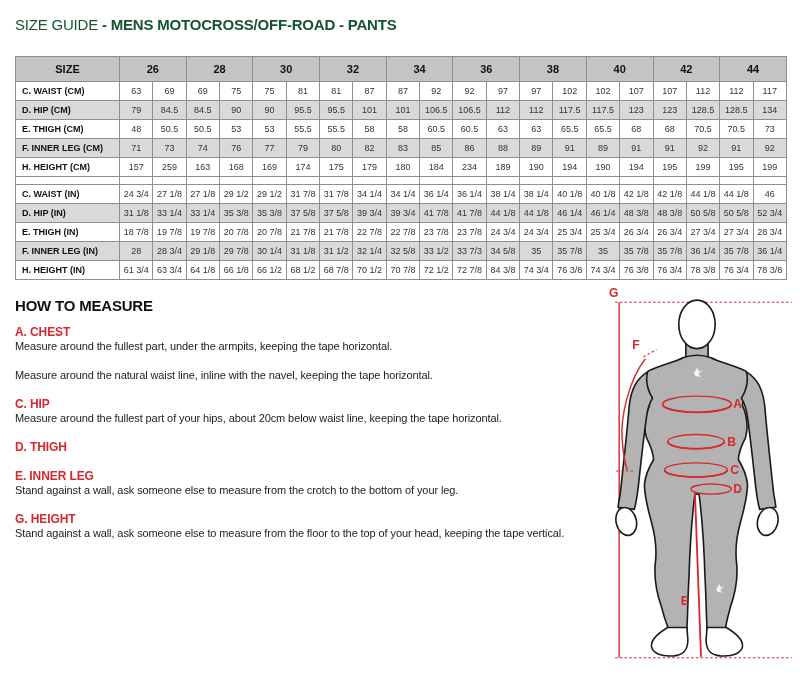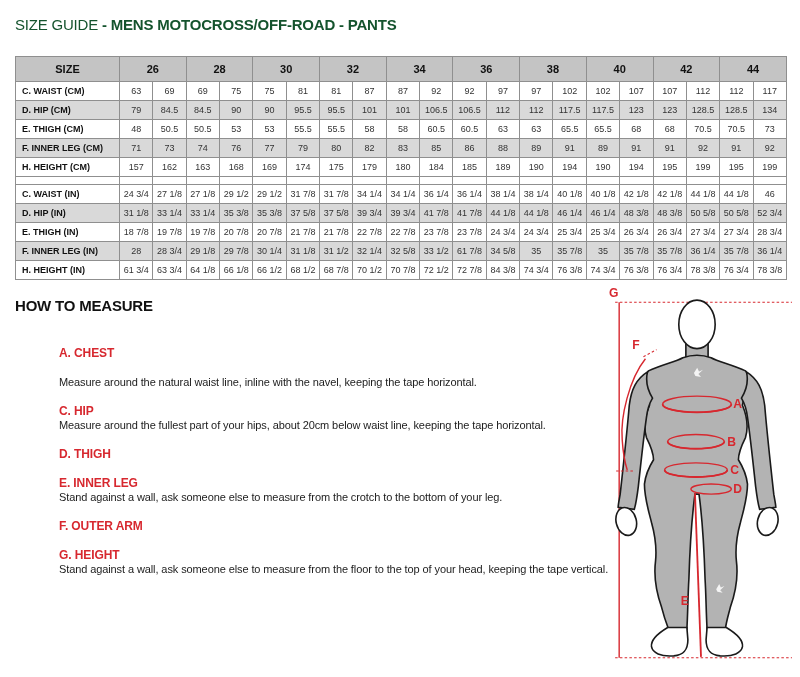--- a/index.html
+++ b/index.html
@@ -15,22 +15,22 @@
   table.size-table { position:absolute; left:15px; top:56px; width:772px; border-collapse:collapse; table-layout:fixed; }
   .size-table th, .size-table td { border:1px solid var(--line); overflow:hidden; white-space:nowrap; }
   .size-table thead th { background:var(--hdr); height:25px; font-size:11px; font-weight:700; color:#111; text-align:center; }
   .size-table td { height:19px; font-size:9px; color:#333; text-align:center; }
   .size-table td.rowlabel { text-align:left; padding-left:6px; font-weight:700; font-size:9px; color:#111;margin-top:44px; }
   .size-table tr.shade td { background:var(--shade); }
   .size-table tr.spacer td { height:8px; background:#fff; }
   .size-table { border:1px solid #6a6a6a; }
 
   .measure { position:absolute; left:15px; top:297px; width:600px; }
-  .measure h2 { font-size:15px; font-weight:700; color:#111; margin-bottom:32px; letter-spacing:-0.2px; }
-  .m-item { margin-bottom:15px;margin-left:44px; }
+  .measure h2 { font-size:15px; font-weight:700; color:#111; margin-bottom:11px; letter-spacing:-0.2px; }
+  .m-item { margin-bottom:15px; }
   .m-label { color:var(--accent); font-weight:700; font-size:12px; line-height:14px; letter-spacing:-0.1px; }
   .m-desc { color:#1c1c1c; font-size:11px; line-height:14px; letter-spacing:-0.1px; }
 
   .figure-wrap { position:absolute; left:603px; top:286px; width:192px; height:386px; }
   .figure-wrap svg { width:100%; height:100%; display:block; }
   .gray { fill:var(--bodygray); stroke:#1a1a1a; stroke-width:1.6; }
   .white { fill:#ffffff; stroke:#1a1a1a; stroke-width:1.6; }
   .red { stroke:var(--accent); fill:none; stroke-width:1.4; }
   .red.w2 { stroke-width:1.8; }
   .dash { stroke-dasharray:2.5,2.2; stroke-width:1; }
@@ -174,30 +174,30 @@
           <td>89</td>
           <td>91</td>
           <td>91</td>
           <td>92</td>
           <td>91</td>
           <td>92</td>
         </tr>
         <tr>
           <td class="rowlabel">H. HEIGHT (CM)</td>
           <td>157</td>
-          <td>162</td>
+          <td>259</td>
           <td>163</td>
           <td>168</td>
           <td>169</td>
           <td>174</td>
           <td>175</td>
           <td>179</td>
           <td>180</td>
           <td>184</td>
-          <td>185</td>
+          <td>234</td>
           <td>189</td>
           <td>190</td>
           <td>194</td>
           <td>190</td>
           <td>194</td>
           <td>195</td>
           <td>199</td>
           <td>195</td>
           <td>199</td>
         </tr>
@@ -298,21 +298,21 @@
           <td>28</td>
           <td>28 3/4</td>
           <td>29 1/8</td>
           <td>29 7/8</td>
           <td>30 1/4</td>
           <td>31 1/8</td>
           <td>31 1/2</td>
           <td>32 1/4</td>
           <td>32 5/8</td>
           <td>33 1/2</td>
-          <td>61 7/8</td>
+          <td>33 7/3</td>
           <td>34 5/8</td>
           <td>35</td>
           <td>35 7/8</td>
           <td>35</td>
           <td>35 7/8</td>
           <td>35 7/8</td>
           <td>36 1/4</td>
           <td>35 7/8</td>
           <td>36 1/4</td>
         </tr>
@@ -340,37 +340,37 @@
           <td>78 3/8</td>
         </tr>
       </tbody>
   </table>
 
   <div class="measure">
     <h2>HOW TO MEASURE</h2>
     <div>
         <div class="m-item">
           <div class="m-label">A. CHEST</div>
+          <div class="m-desc">Measure around the fullest part, under the armpits, keeping the tape horizontal.</div>
         </div>
         <div class="m-item">
           <div class="m-desc">Measure around the natural waist line, inline with the navel, keeping the tape horizontal.</div>
         </div>
         <div class="m-item">
           <div class="m-label">C. HIP</div>
           <div class="m-desc">Measure around the fullest part of your hips, about 20cm below waist line, keeping the tape horizontal.</div>
         </div>
         <div class="m-item">
           <div class="m-label">D. THIGH</div>
         </div>
         <div class="m-item">
           <div class="m-label">E. INNER LEG</div>
           <div class="m-desc">Stand against a wall, ask someone else to measure from the crotch to the bottom of your leg.</div>
         </div>
         <div class="m-item">
-          <div class="m-label">F. OUTER ARM</div>
         </div>
         <div class="m-item">
           <div class="m-label">G. HEIGHT</div>
           <div class="m-desc">Stand against a wall, ask someone else to measure from the floor to the top of your head, keeping the tape vertical.</div>
         </div>
       </div>
   </div>
 
   <div class="figure-wrap">
     <svg viewBox="0 0 190 382">

